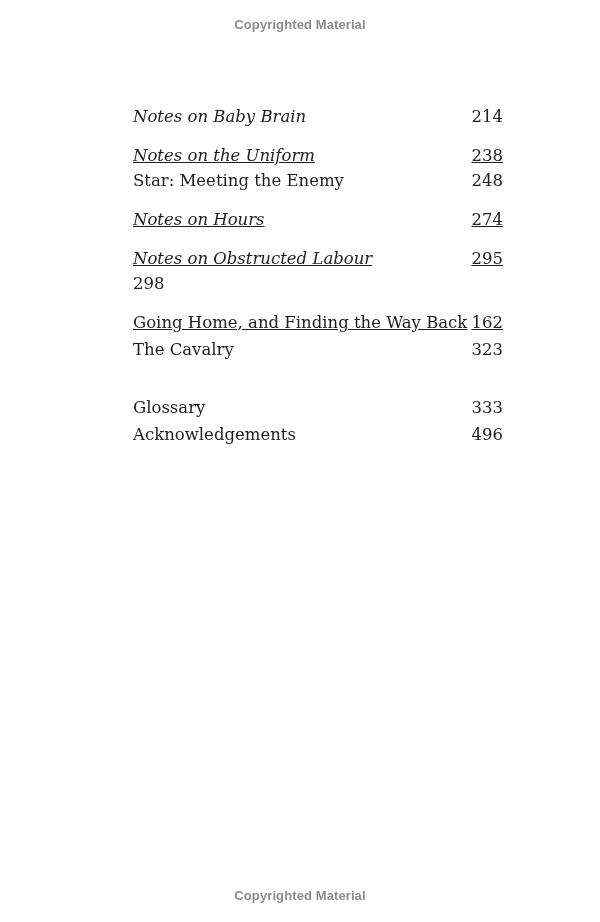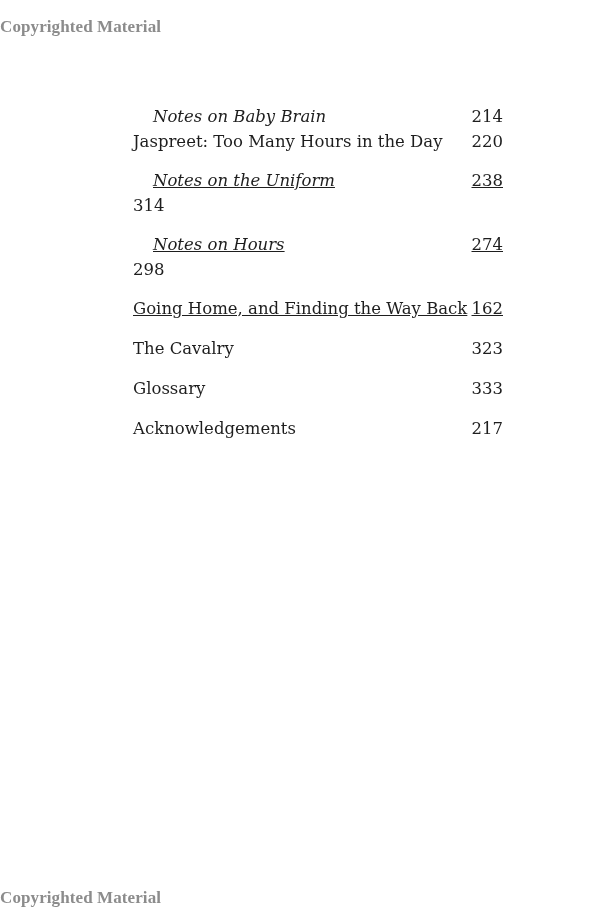--- a/index.html
+++ b/index.html
@@ -12,81 +12,83 @@
     width: 600px;
     height: 922px;
     background: #ffffff;
     overflow: hidden;
     font-family: "DejaVu Serif", serif;
   }
   .watermark {
     position: absolute;
     left: 0;
     width: 600px;
-    font-family: Liberation Serif, serif;
+    text-align: center;
+    font-family: Liberation Sans, sans-serif;
     font-weight: bold;
-    font-size: 17px;
+    font-size: 13px;
     color: #8c8c8c;
     letter-spacing: 0.1px;
   }
   .watermark.top { top: 17px; }
   .watermark.bottom { top: 888px; }
   .toc {
     position: absolute;
     left: 133px;
     top: 104px;
     width: 370px;
     font-size: 16.5px;
     color: #1e1e1e;
   }
   .toc-row {
     display: flex;
     justify-content: space-between;
     align-items: baseline;
     line-height: 25px;
     white-space: nowrap;
   }
-  .toc-row.italic .toc-title { font-style: italic; margin-left: 20px; }
+  .toc-row.italic .toc-title { font-style: italic; }
   .toc-row.gap { margin-top: 14px; text-decoration: underline; }
-  .toc-row.gap-md { margin-top: 15px; gap: 20px; }
-  .toc-row.gap-lg { margin-top: 15px; }
+  .toc-row.gap-md { margin-top: 2px; gap: 20px; }
+  .toc-row.gap-lg { margin-top: 33px; }
   .toc-title { text-align: left; }
   .toc-page { text-align: left; }
 </style>
 </head>
 <body>
 
 <div class="page">
 
   <div class="watermark top">Copyrighted Material</div>
 
   <div class="toc">
 
     <div class="toc-row italic">
       <span class="toc-title">Notes on Baby Brain</span>
       <span class="toc-page">214</span>
     </div>
-    <div class="toc-row">
-      <span class="toc-title">Jaspreet: Too Many Hours in the Day</span>
-      <span class="toc-page">220</span>
-    </div>
 
     <div class="toc-row italic gap">
       <span class="toc-title">Notes on the Uniform</span>
       <span class="toc-page">238</span>
     </div>
     <div class="toc-row">
-      <span class="toc-page">314</span>
+      <span class="toc-title">Star: Meeting the Enemy</span>
+      <span class="toc-page">248</span>
     </div>
 
     <div class="toc-row italic gap">
       <span class="toc-title">Notes on Hours</span>
       <span class="toc-page">274</span>
     </div>
 
+    <div class="toc-row italic gap">
+      <span class="toc-title">Notes on Obstructed Labour</span>
+      <span class="toc-page">295</span>
+    </div>
     <div class="toc-row">
       <span class="toc-page">298</span>
     </div>
 
     <div class="toc-row gap">
       <span class="toc-title">Going Home, and Finding the Way Back</span>
       <span class="toc-page">162</span>
     </div>
 
     <div class="toc-row gap-md">
@@ -94,20 +96,20 @@
       <span class="toc-page">323</span>
     </div>
 
     <div class="toc-row gap-lg">
       <span class="toc-title">Glossary</span>
       <span class="toc-page">333</span>
     </div>
 
     <div class="toc-row gap-md">
       <span class="toc-title">Acknowledgements</span>
-      <span class="toc-page">217</span>
+      <span class="toc-page">496</span>
     </div>
 
   </div>
 
   <div class="watermark bottom">Copyrighted Material</div>
 
 </div>
 
 </body></html>

